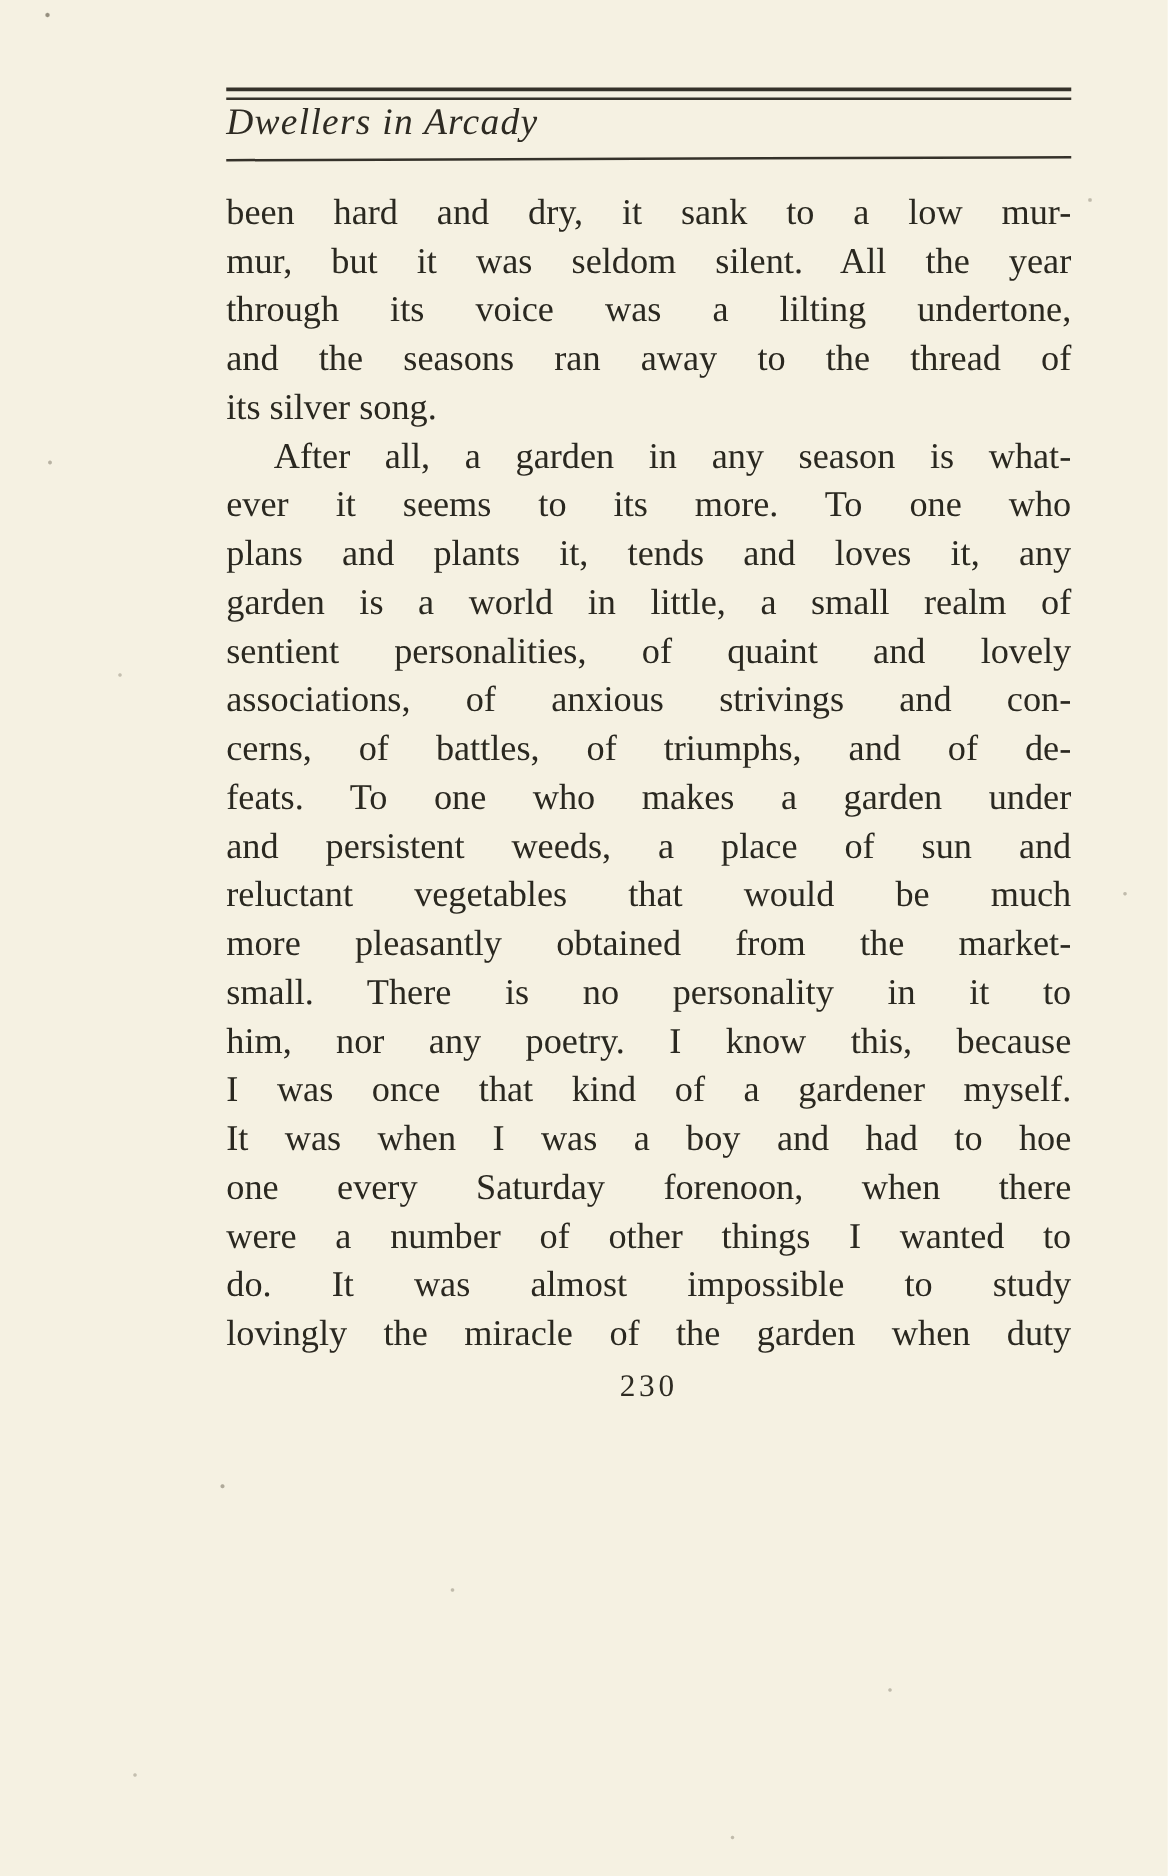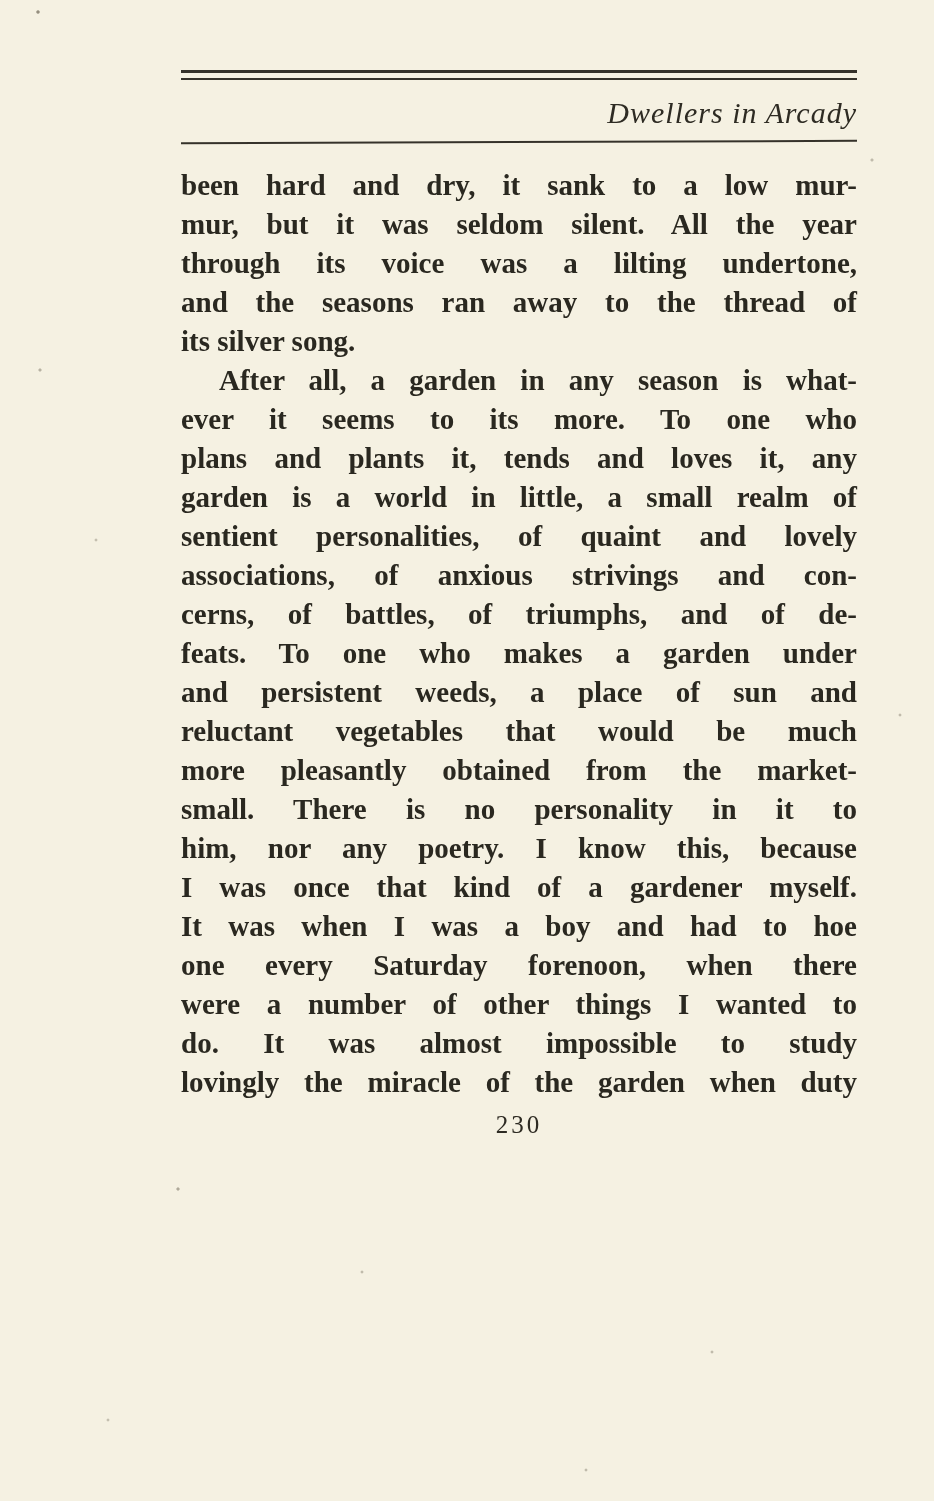--- a/index.html
+++ b/index.html
@@ -40,39 +40,38 @@
   .rule-thick {
     height: 0;
     border-top: 3px solid #35322a;
   }
   .rule-thin {
     height: 0;
     border-top: 2px solid #35322a;
     margin-top: 5px;
   }
   .running-head {
-    margin-top: 16px;
-    text-align: right;
+    margin-top: 1px;
+    text-align: left;
     font-style: italic;
     font-size: 30px;
     letter-spacing: 1px;
     color: #2e2b23;
   }
   .head-underline {
     height: 0;
     border-top: 2px solid #35322a;
     margin-top: 11px;
     transform: rotate(-0.2deg);
   }
   .body-text {
     margin-top: 23px;
     font-size: 29px;
     line-height: 39px;
     color: #2a2820;
-    font-weight: bold;
   }
   .paragraph {
     margin: 0;
   }
   .line {
     text-align: justify;
     text-align-last: justify;
     white-space: normal;
   }
   .line.plain {

